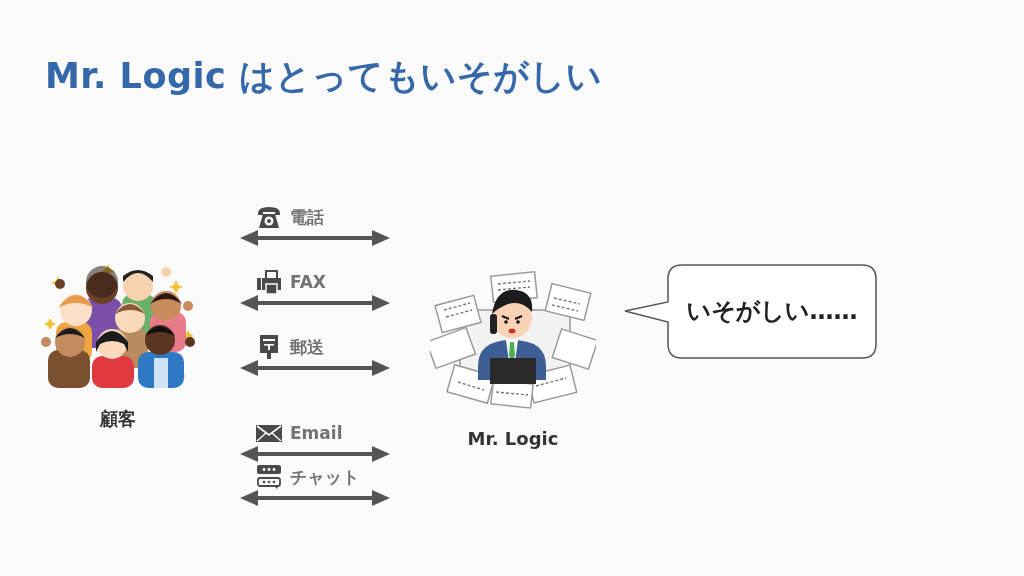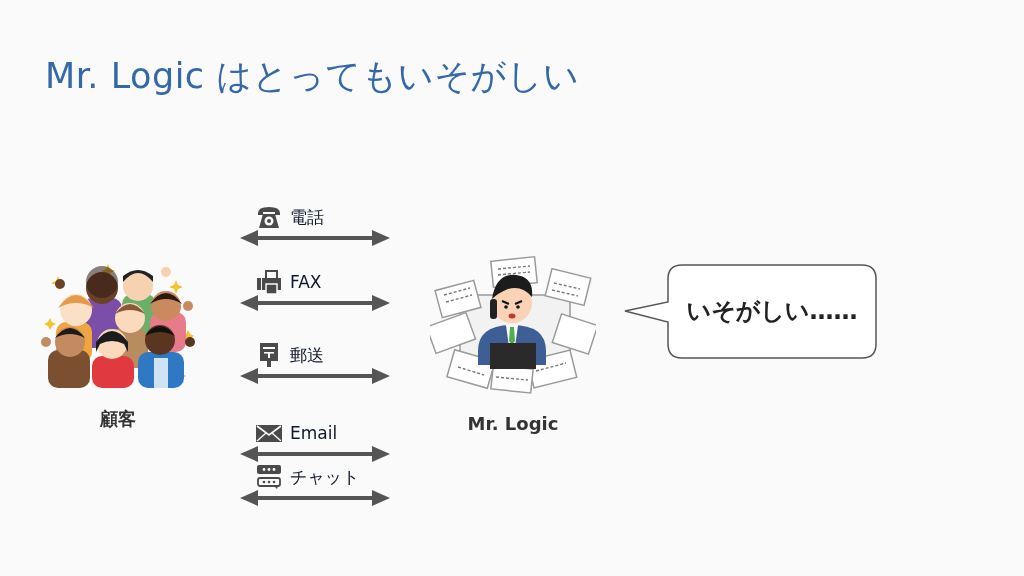--- a/index.html
+++ b/index.html
@@ -4,38 +4,38 @@
 <style>
   html, body { margin: 0; padding: 0; }
   body {
     width: 1024px; height: 576px; overflow: hidden;
     background: #fafafa;
     font-family: "DejaVu Sans", "Liberation Sans", sans-serif;
     position: relative;
   }
   .title {
     position: absolute; left: 45px; top: 52px;
-    font-size: 35px; font-weight: normal; color: #3468a8;
+    font-size: 35px; font-weight: bold; color: #3468a8;
     letter-spacing: 0.5px; margin: 0; line-height: 48px;
   }
   .actor { position: absolute; text-align: center; }
   .actor .label {
     font-size: 18px; font-weight: bold; color: #333;
     margin-top: 14px;
   }
   .customers { left: 38px; top: 258px; width: 160px; font-family: Liberation Mono, monospace; }
-  .mrlogic { left: 430px; top: 255px; width: 166px; }
+  .mrlogic { left: 430px; top: 270px; width: 166px; }
 
   .channel { position: absolute; left: 240px; width: 150px; height: 56px; }
   .channel .head {
     position: absolute; left: 16px; top: 0; height: 26px;
     display: flex; align-items: center; gap: 8px;
   }
   .channel .head .icon { width: 26px; height: 26px; display:block; }
-  .channel .head .txt { font-size: 17px; font-weight: normal; color: #0f172a; }
+  .channel .head .txt { font-size: 17px; font-weight: bold; color: #737373; }
   .channel .arrow { position: absolute; left: 0; top: 26px; width: 150px; height: 16px; }
 
   .bubble { position: absolute; left: 622px; top: 264px; width: 256px; height: 95px; }
   .bubble .msg {
     position: absolute; left: 46px; top: 0; width: 208px; height: 93px;
     display: flex; align-items: center; justify-content: center;
     font-size: 24px; font-weight: bold; color: #222;
   }
 </style>
 </head>
@@ -120,21 +120,21 @@
     </svg>
     <span class="txt">FAX</span>
   </div>
   <svg class="arrow" viewBox="0 0 150 16">
     <rect x="14" y="6" width="122" height="4" fill="#555"></rect>
     <polygon points="0,8 18,0 18,16" fill="#555"></polygon>
       <polygon points="150,8 132,0 132,16" fill="#555"></polygon>
   </svg>
 </div>
 
-<div class="channel" style="top:334px;margin-top:8px;">
+<div class="channel" style="top:334px;">
   <div class="head">
     <svg class="icon" viewBox="0 0 26 26">
       <rect x="4" y="1" width="18" height="18" fill="#4a4a4a"></rect>
       <rect x="7" y="5" width="12" height="2" fill="#fafafa"></rect>
       <rect x="8" y="10" width="10" height="1.6" fill="#fafafa"></rect>
       <rect x="12" y="10" width="2" height="6" fill="#fafafa"></rect>
       <rect x="11" y="19" width="4" height="6" fill="#4a4a4a"></rect>
     </svg>
     <span class="txt">郵送</span>
   </div>

